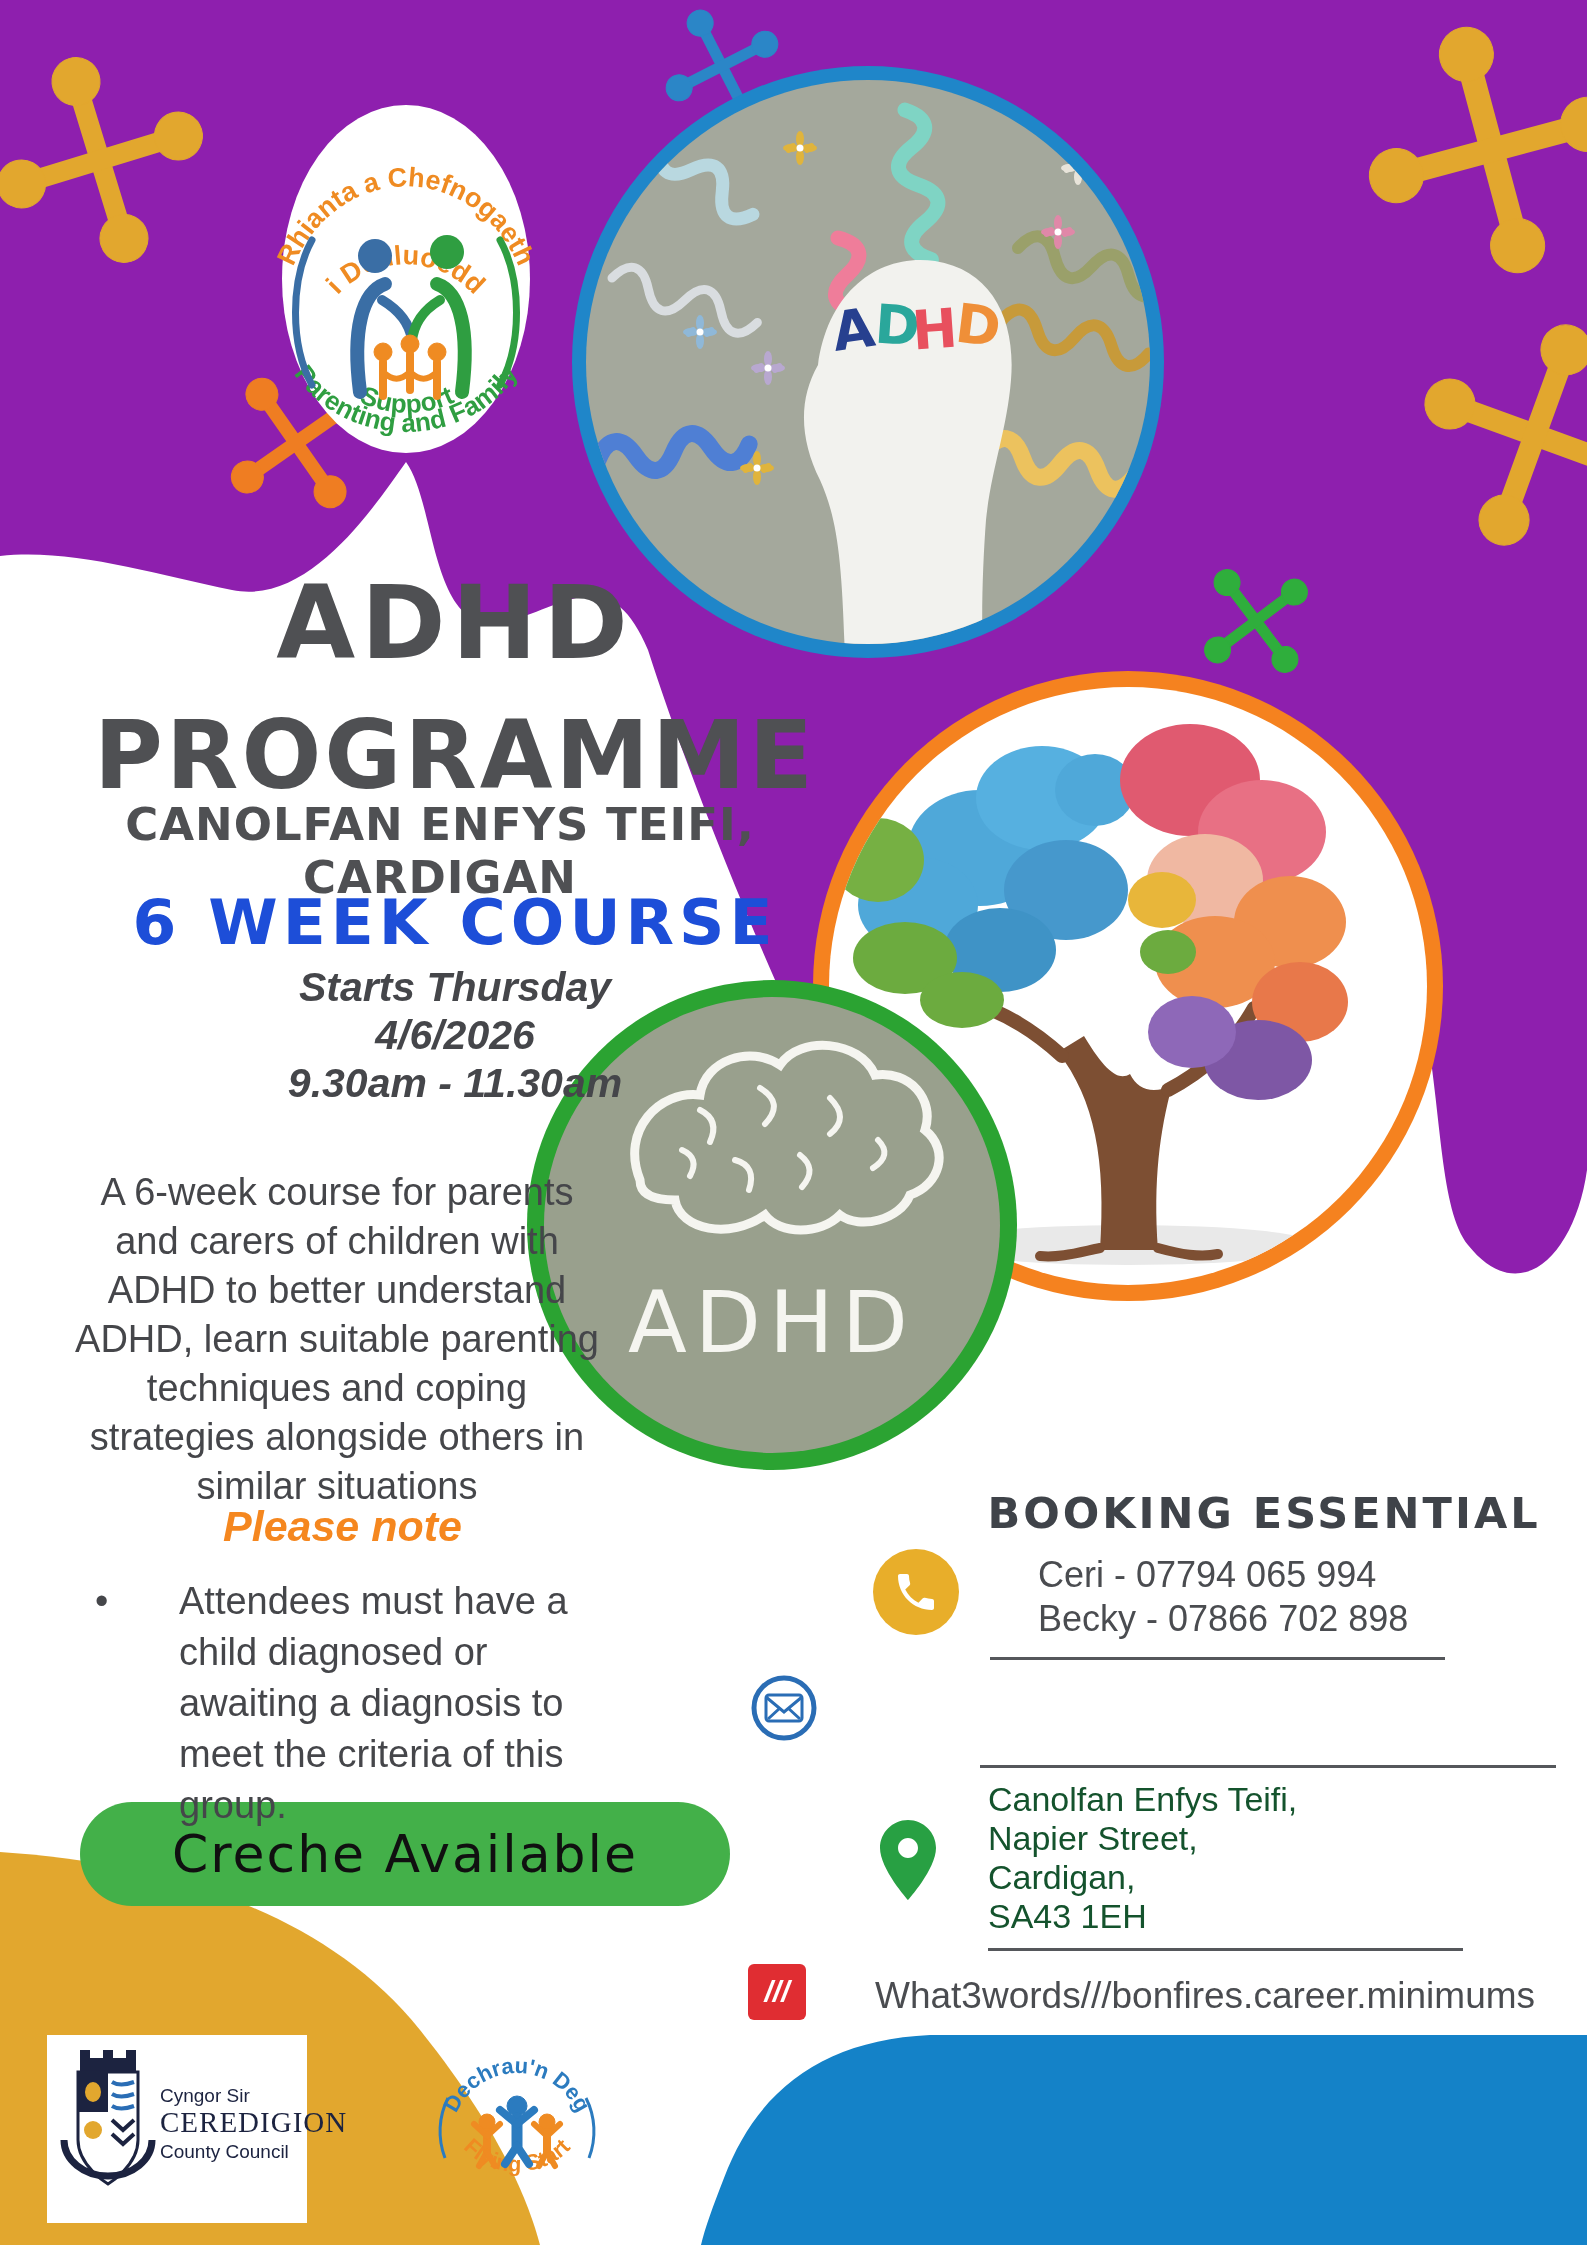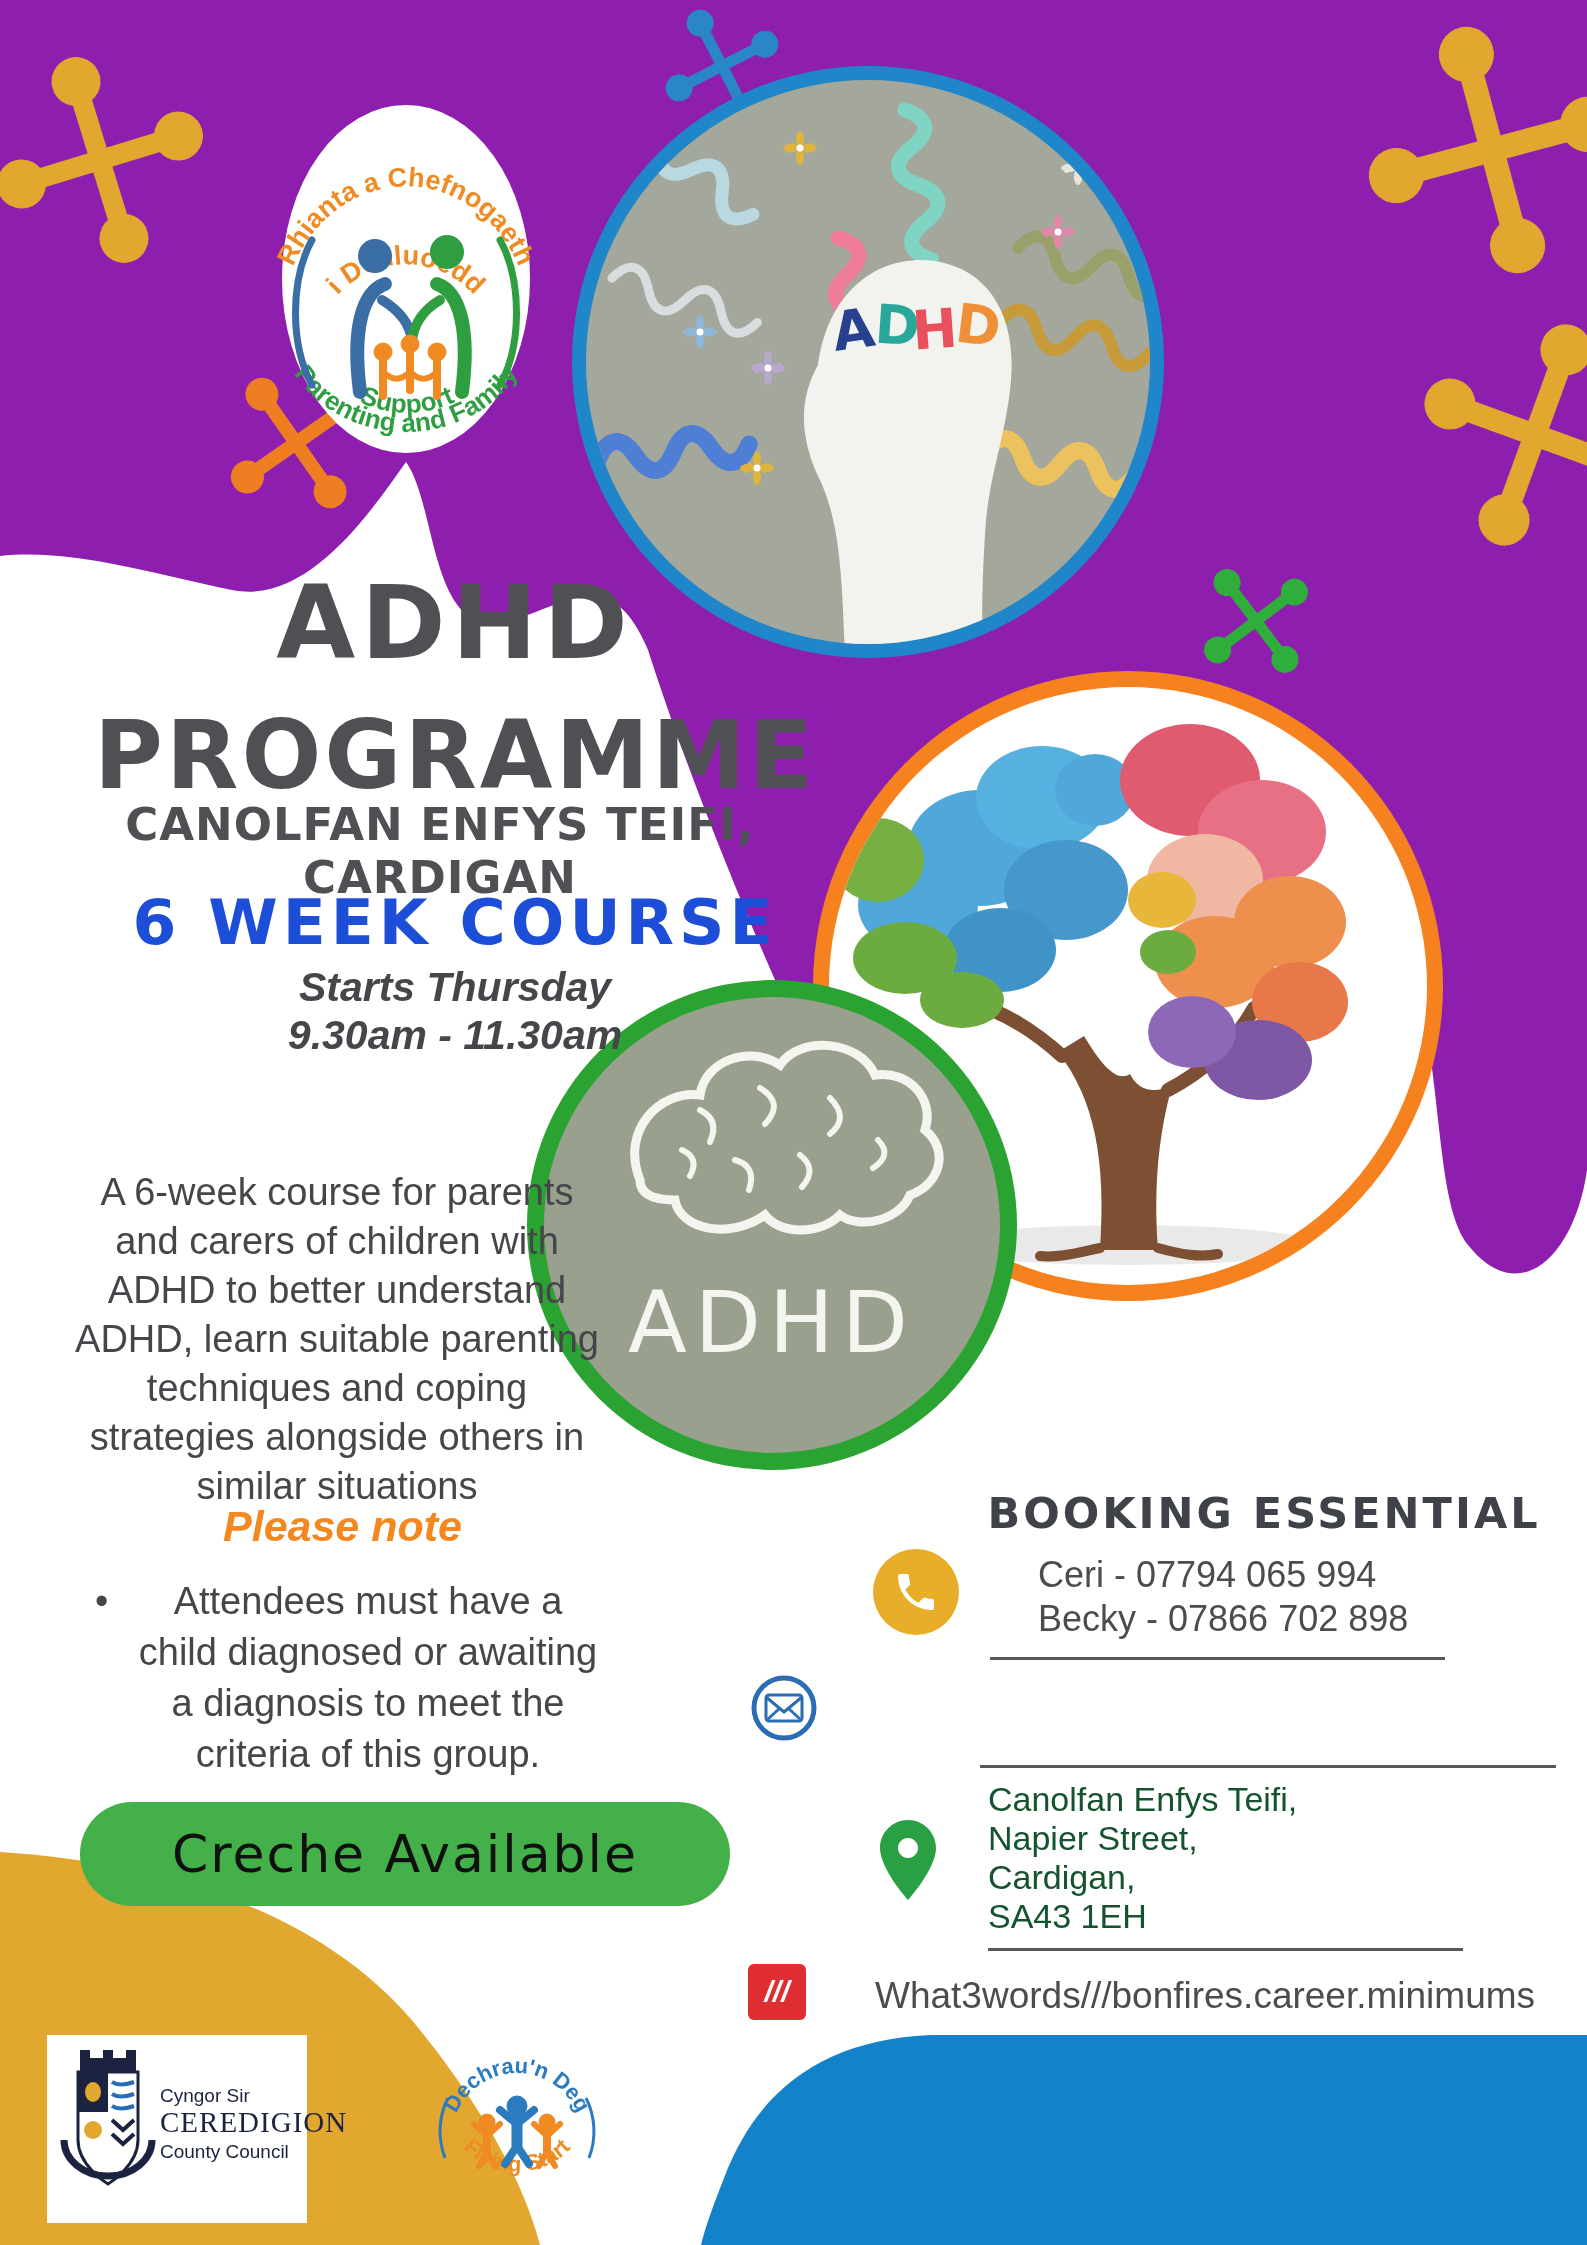--- a/index.html
+++ b/index.html
@@ -29,21 +29,21 @@
   #address-block{left:988px;top:1780px;font-size:34px;line-height:39px;color:#14532d;}
   #w3w-box{left:748px;top:1964px;width:58px;height:56px;background:#e02d32;border-radius:6px;z-index:2;
            color:#ffffff;font-style:italic;font-weight:bold;font-size:30px;text-align:center;line-height:56px;}
   #w3w-text{left:875px;top:1975px;font-size:37px;color:#4a4c50;}
   .sep{position:absolute;height:3px;background:#55575b;z-index:3;}
   #sep1{left:990px;top:1657px;width:455px;}
   #sep2{left:980px;top:1765px;width:576px;}
   #sep3{left:988px;top:1948px;width:475px;}
   .bullet-row{display:flex;}
   .bullet-dot{flex:0 0 36px;}
-  .bullet-body{flex:1;text-align:center;}
+  .bullet-body{flex:1;text-align:left;margin-left:48px;}
 </style>
 </head>
 <body>
 
 <div id="page">
 
   <svg id="bg" viewBox="0 0 1587 2245">
     <defs>
       <clipPath id="clipHead">
           <circle cx="868" cy="362" r="282"></circle>
@@ -359,20 +359,21 @@
     </g>
   </svg>
 
   <div class="txt marker center" id="title1">ADHD</div>
   <div class="txt marker center" id="title2">PROGRAMME</div>
   <div class="txt marker center" id="venue">CANOLFAN ENFYS TEIFI, CARDIGAN</div>
   <div class="txt center" id="course">6 WEEK COURSE</div>
 
   <div class="txt center" id="schedule">
     <div>Starts Thursday</div>
+    <div>4/6/2026</div>
     <div>9.30am - 11.30am</div>
   </div>
 
   <div class="txt center" id="description">A 6-week course for parents and carers of children with ADHD to better understand ADHD, learn suitable parenting techniques and coping strategies alongside others in similar situations</div>
 
   <div class="txt center" id="note-heading">Please note</div>
   <div class="txt" id="bullet">
     <div class="bullet-row">
       <span class="bullet-dot">•</span>
       <span class="bullet-body">Attendees must have a child diagnosed or awaiting a diagnosis to meet the criteria of this group.</span>

